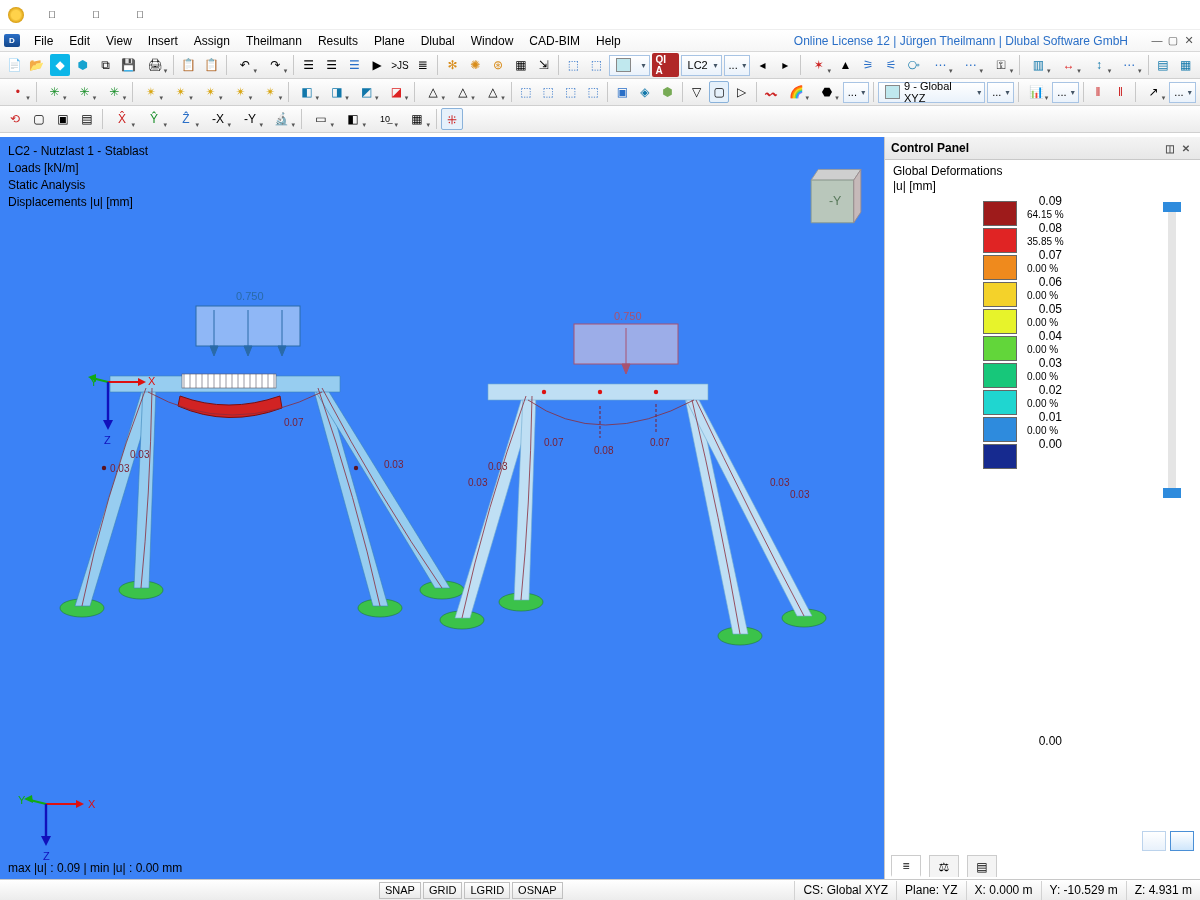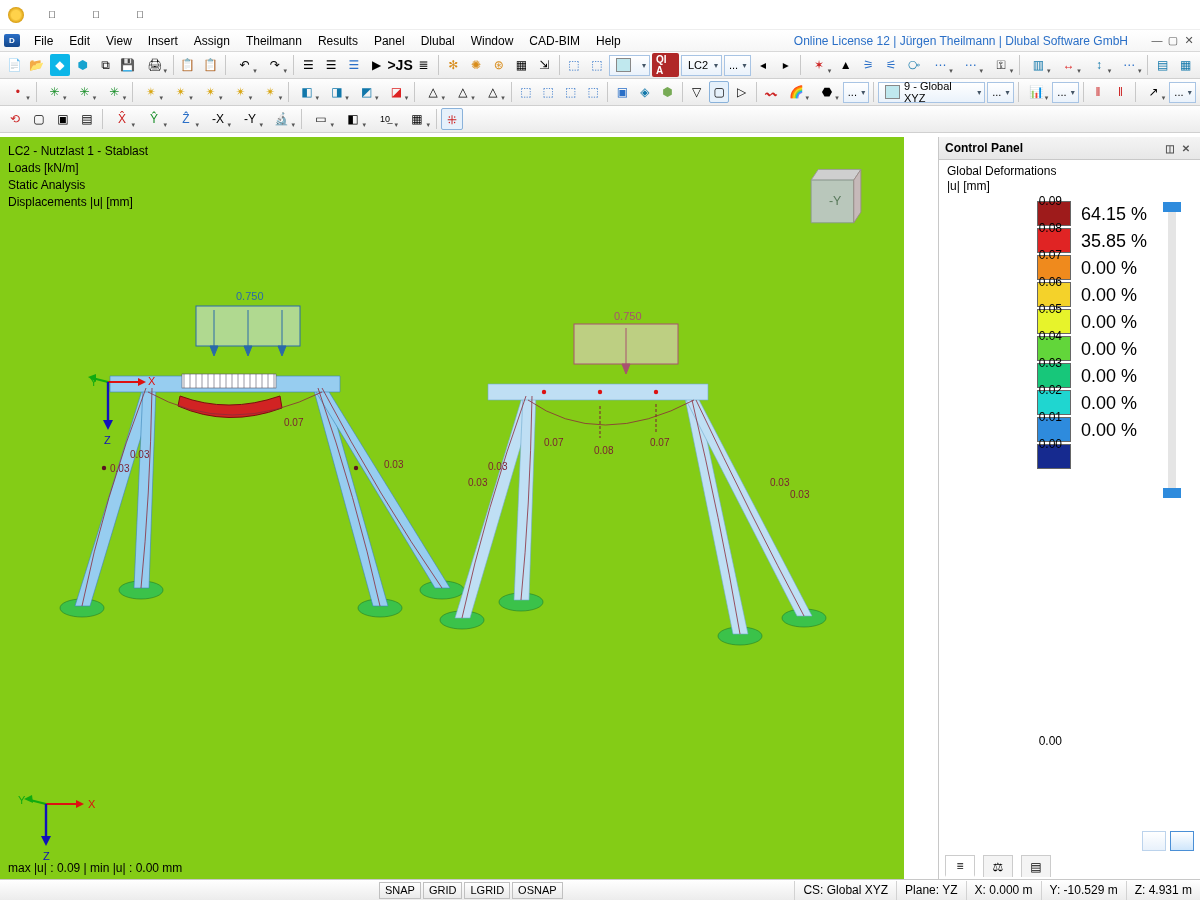--- a/index.html
+++ b/index.html
@@ -18,35 +18,35 @@
 .toolbar { height: 27px; background: linear-gradient(#fefefe,#ececec); border-bottom: 1px solid #d0d0d0; display: flex; align-items: center; padding: 0 4px; gap: 2px; }
 .tbtn { width: 22px; height: 22px; border: 1px solid transparent; border-radius: 2px; display: flex; align-items: center; justify-content: center; font-size: 12px; }
 .tbtn.dd { width: 30px; position: relative; }
 .tbtn.dd::after { content: "▾"; font-size: 7px; position: absolute; right: 1px; bottom: 0px; color: #555; }
 .tsep { width: 1px; height: 20px; background: #c8c8c8; margin: 0 2px; }
 .tcombo { height: 21px; border: 1px solid #a8c4e4; background: linear-gradient(#fff,#eaf2fb); display: flex; align-items: center; padding: 0 14px 0 6px; font-size: 11px; position: relative; min-width: 90px; }
 .tcombo::after { content: "▾"; position: absolute; right: 3px; font-size: 8px; color: #456; }
 .tcombo.sm { min-width: 34px; }
 .tcombo.xs { min-width: 20px; padding: 0 12px 0 4px; }
 .tcombo.swatch::before { content: ""; width: 14px; height: 12px; background: #c0e8ee; border: 1px solid #888; margin-right: 4px; }
-.viewport { position: absolute; top: 137px; left: 0; right: 296px; bottom: 21px; background: #84cc16; }
+.viewport { position: absolute; top: 137px; left: 0; right: 296px; bottom: 21px; background: #3b82f6; }
 .viewport .labels { position: absolute; top: 6px; left: 8px; line-height: 17px; font-size: 12px; color: #000; }
 .viewport .stat { position: absolute; bottom: 4px; left: 8px; font-size: 12px; }
 .navcube { position: absolute; top: 20px; right: 22px; width: 92px; height: 80px; }
-.panel { position: absolute; top: 137px; right: 0; width: 262px; bottom: 21px; border-left: 1px solid #c8c8c8; display: flex; flex-direction: column; background: #f5f5f5; }
+.panel { position: absolute; top: 137px; right: 0; width: 316px; bottom: 21px; border-left: 1px solid #c8c8c8; display: flex; flex-direction: column; background: #f5f5f5; }
 .panel-hd { height: 23px; background: linear-gradient(#f4f4f4,#e7e7e7); border-bottom: 1px solid #c8c8c8; display: flex; align-items: center; padding: 0 6px; font-weight: bold; font-size: 12px; }
 .panel-hd .sp { flex: 1; }
 .panel-hd .pic { width: 16px; text-align: center; font-size: 10px; color: #555; }
 .panel-body { flex: 1; background: #fff; padding: 4px 8px; font-size: 12px; position: relative; }
 .legend-top { line-height: 15px; margin-bottom: 8px; }
 .scale { position: relative; margin-left: 44px; margin-top: 8px; padding-left: 46px; }
 .scale-row { height: 27px; display: flex; align-items: flex-start; }
 .scale-lbl { position: absolute; right: 130px; width: 56px; text-align: right; font-size: 12px; transform: translateY(-8px); }
 .scale-sw { width: 34px; height: 25px; border: 1px solid #666; margin-top: -1px; }
-.scale-pc { margin-left: 10px; font-size: 18px; line-height: 25px; }
+.scale-pc { margin-left: 10px; font-size: 10px; line-height: 25px; }
 .dist-bar { position: absolute; right: 24px; top: 44px; width: 8px; height: 292px; background: #e5e5e5; }
 .dist-knob { position: absolute; right: 19px; width: 18px; height: 10px; background: #2e8bdd; }
 .pb-btns1 { position: absolute; bottom: 28px; right: 6px; display: flex; gap: 4px; }
 .pb-btns1 .b { width: 24px; height: 20px; border: 1px solid #bcd3ec; background: linear-gradient(#fff,#e8f1fb); }
 .pb-btns1 .b.on { border-color: #4a8fd6; background: linear-gradient(#fff,#cfe6fb); }
 .panel-tabs { position: absolute; bottom: 2px; left: 6px; display: flex; gap: 8px; }
 .panel-tabs .t { width: 30px; height: 22px; border: 1px solid #ccc; border-bottom: none; display: flex; align-items: center; justify-content: center; background: #f4f4f4; }
 .panel-tabs .t.act { background: #fff; border-bottom: 2px solid #fff; }
 .statusbar { position: absolute; left: 0; right: 0; bottom: 0; height: 21px; background: linear-gradient(#fff,#ececec); border-top: 1px solid #c8c8c8; display: flex; align-items: center; font-size: 12px; }
 .statusbar .cell { padding: 0 8px; border-right: 1px solid #d2d2d2; height: 19px; line-height: 19px; }
@@ -76,21 +76,21 @@
 
 <div class="menubar">
   <div class="app-logo">D</div>
   <div class="m">File</div>
   <div class="m">Edit</div>
   <div class="m">View</div>
   <div class="m">Insert</div>
   <div class="m">Assign</div>
   <div class="m">Theilmann</div>
   <div class="m">Results</div>
-  <div class="m">Panel</div>
+  <div class="m">Plane</div>
   <div class="m">Dlubal</div>
   <div class="m">Window</div>
   <div class="m">CAD-BIM</div>
   <div class="m">Help</div>
   <div class="spacer"></div>
   <div class="rightinfo">Online License 12 | Jürgen Theilmann | Dlubal Software GmbH</div>
   <div class="mdi">
     <span>—</span>
     <span>▢</span>
     <span>✕</span>
@@ -109,21 +109,21 @@
   <div class="tbtn">📋</div>
   <div class="tbtn">📋</div>
   <div class="tsep"></div>
   <div class="tbtn dd">↶</div>
   <div class="tbtn dd">↷</div>
   <div class="tsep"></div>
   <div class="tbtn">☰</div>
   <div class="tbtn">☰</div>
   <div class="tbtn" style="color:#2a6fc7">☰</div>
   <div class="tbtn">▶</div>
-  <div class="tbtn" style="font-size:14px;font-weight:bold">&gt;JS</div>
+  <div class="tbtn" style="font-size:10px;font-weight:normal">&gt;JS</div>
   <div class="tbtn">≣</div>
   <div class="tsep"></div>
   <div class="tbtn" style="color:#d88c1a">✻</div>
   <div class="tbtn" style="color:#d88c1a">✺</div>
   <div class="tbtn" style="color:#d88c1a">⊛</div>
   <div class="tbtn">▦</div>
   <div class="tbtn">⇲</div>
   <div class="tsep"></div>
   <div class="tbtn" style="color:#2a6fc7">⬚</div>
   <div class="tbtn" style="color:#2a6fc7">⬚</div>

